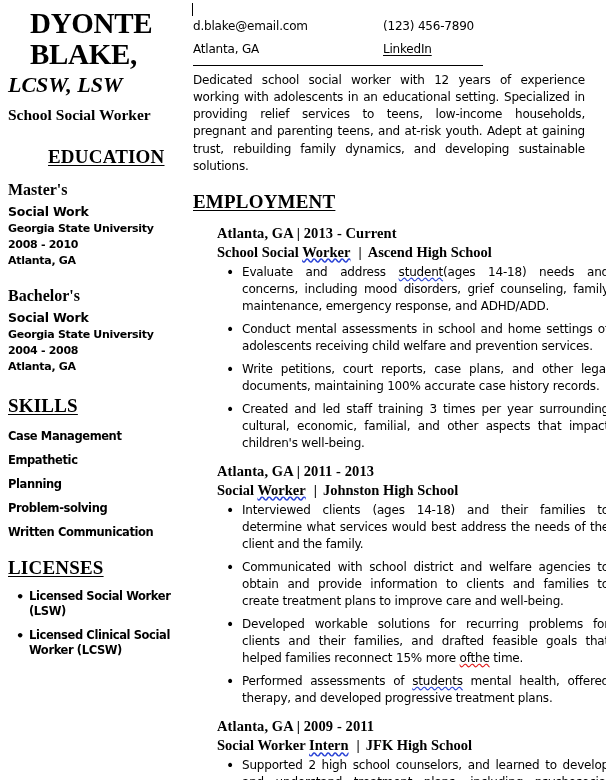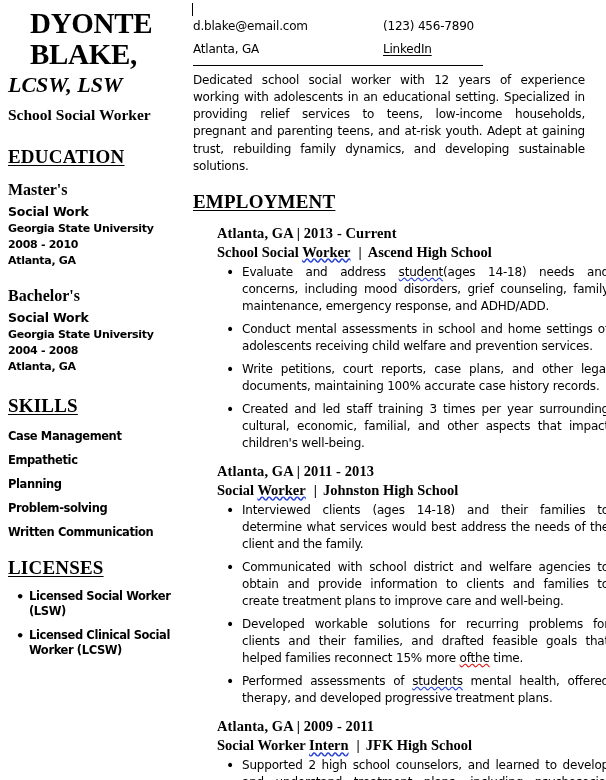--- a/index.html
+++ b/index.html
@@ -58,21 +58,21 @@
   }
 
   .sec-head {
     font-family: "Liberation Serif", "DejaVu Serif", serif;
     font-weight: bold;
     font-size: 19px;
     text-decoration: underline;
     text-underline-offset: 2px;
     letter-spacing: 0.2px;
   }
-  .sec-head.education { margin-top: 21px; }
+  .sec-head.education { margin-top: 21px; margin-left: 40px; }
   .sec-head.skills    { margin-top: 22px; }
   .sec-head.licenses  { margin-top: 18px; }
 
   .degree {
     font-family: "Liberation Serif", "DejaVu Serif", serif;
     font-weight: bold;
     font-size: 16px;
     margin-top: 13px;
   }
   .degree.second { margin-top: 20px; }

